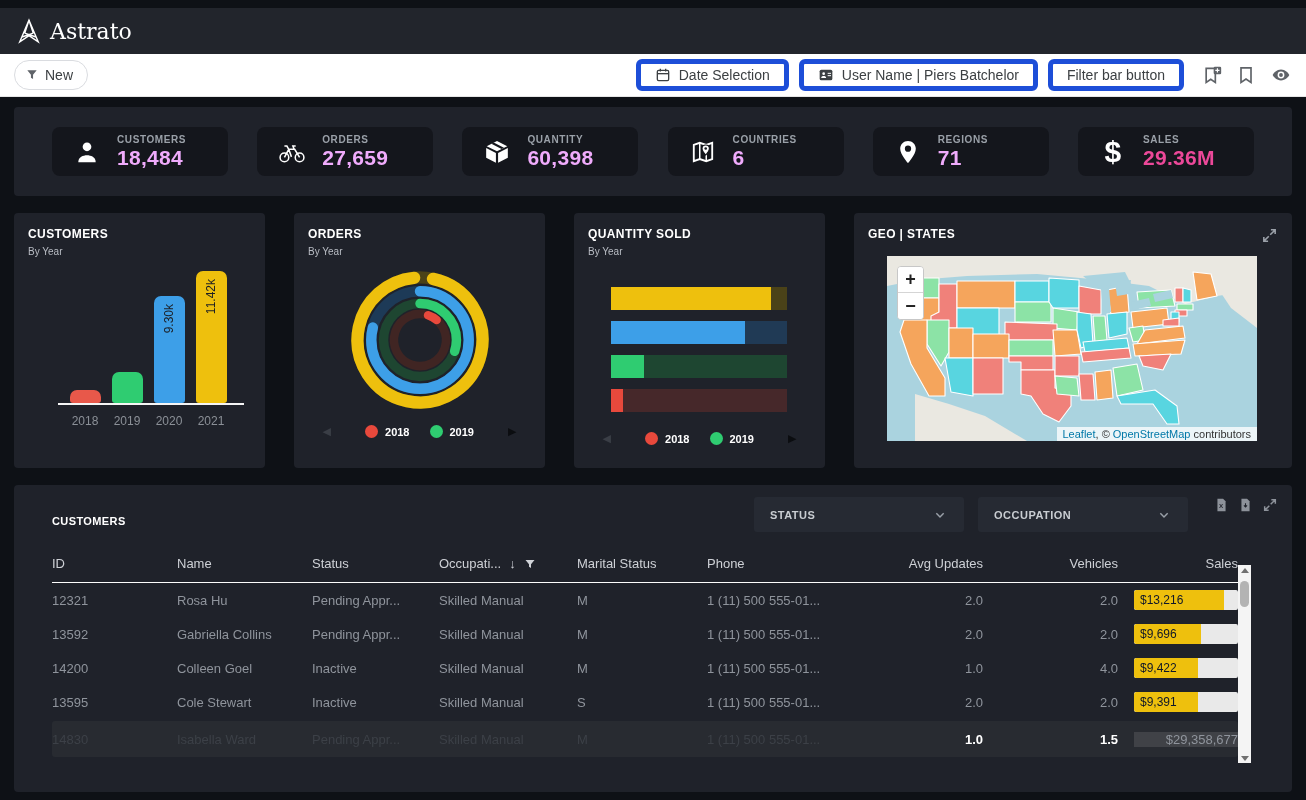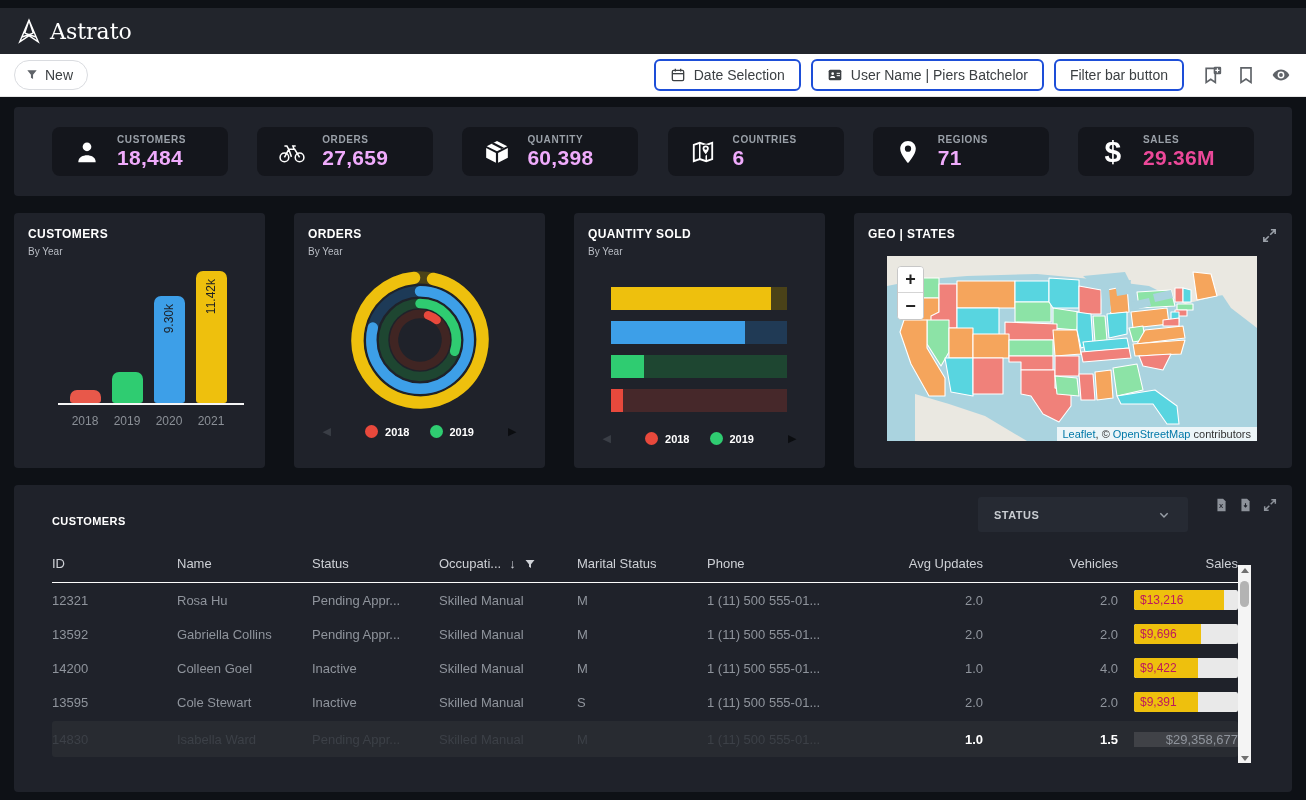--- a/index.html
+++ b/index.html
@@ -12,21 +12,21 @@
   .logo-text { font-family:"DejaVu Serif", serif; font-size:22px; color:#fff; }
   .nav-items { display:flex; gap:38px; margin-left:46px; }
   .nav-item { font-size:14.5px; color:#bfc3c9; text-decoration:none; cursor:pointer; }
   .nav-item.active { color:#f2a33c; }
 
   
   .toolbar { height:43px; background:#ffffff; display:flex; align-items:center; padding:0 14px; border-bottom:1px solid #e6e6e6; }
   .pill { display:flex; align-items:center; gap:6px; border:1px solid #dadce0; border-radius:16px;
     height:30px; padding:0 14px 0 10px; font-size:14px; color:#3c4043; background:#fff; cursor:pointer; }
   .tb-right { margin-left:auto; display:flex; align-items:center; gap:10px; }
-  .tb-btn { display:flex; align-items:center; gap:8px; border:2px solid #1d4ed8; border-radius:6px;
+  .tb-btn { display:flex; align-items:center; gap:8px; border:5px solid #1d4ed8; border-radius:6px;
     height:32px; padding:0 14px; font-size:14px; color:#3c4043; background:#fff; cursor:pointer; white-space:nowrap; }
   .tb-icons { display:flex; align-items:center; gap:14px; margin-left:8px; }
   .tb-icons svg { cursor:pointer; }
 
   
   .main { padding:10px 14px 0 14px; }
 
   
   .kpi-panel { background:#1f222a; border-radius:4px; height:89px; display:flex; align-items:center;
     justify-content:space-between; padding:0 38px; }
@@ -109,21 +109,21 @@
   .th { font-size:13px; color:#ced1d6; padding-bottom:11px; }
   .th.num, .td.num { text-align:right; }
   .th-occ { display:flex; align-items:center; gap:8px; }
   .th-icon { color:#d0d3d8; font-size:13px; }
   .tbl-headline { border-bottom:1px solid #fdfdfd; }
   .trow { height:34px; }
   .td { font-size:13px; color:#8f949c; white-space:nowrap; overflow:hidden; }
 
   .sales-cell { display:flex; justify-content:flex-end; }
   .sales-bar { width:104px; height:20px; background:#e9e9e9; border-radius:2px; overflow:hidden; }
-  .sales-fill { height:20px; background:#eec00d; border-radius:2px 0 0 2px; font-size:12px; color:#be185d;
+  .sales-fill { height:20px; background:#eec00d; border-radius:2px 0 0 2px; font-size:12px; color:#0f172a;
     line-height:20px; padding-left:6px; white-space:nowrap; }
 
   .totals-row { background:#282b31; border-radius:3px; height:36px; margin-top:2px; }
   .totals-row .td.ghost { color:#3c4047; }
   .totals-row .td.sum { color:#fff; font-weight:bold; font-size:13px; }
   .totals-sales { position:relative; display:flex; justify-content:flex-end; align-items:center; }
   .totals-sales .faintbar { position:absolute; right:0; width:104px; height:20px; background:rgba(150,150,150,.22); border-radius:2px; }
   .totals-sales .sum { position:relative; }
 
   
@@ -447,20 +447,26 @@
   <div class="table-panel">
     <div class="tp-top">
       <div class="tp-title">CUSTOMERS</div>
       <div class="tp-filters">
         <div class="dd">
           <span class="dd-label">STATUS</span>
           <svg width="16" height="16" viewBox="0 0 24 24" fill="none" stroke="#9aa0a8" stroke-width="2.2">
               <path d="M6.5 9.5 12 15l5.5-5.5"></path>
             </svg>
         </div>
+        <div class="dd">
+          <span class="dd-label">OCCUPATION</span>
+          <svg width="16" height="16" viewBox="0 0 24 24" fill="none" stroke="#9aa0a8" stroke-width="2.2">
+              <path d="M6.5 9.5 12 15l5.5-5.5"></path>
+            </svg>
+        </div>
         <div class="tp-icons">
           <svg width="15" height="16" viewBox="0 0 24 24">
             <path d="M5.5 2h9l4 4v16h-13z" fill="#8d929a"></path>
             <text x="11.5" y="17" font-size="10" font-weight="bold" fill="#1f222a" text-anchor="middle" font-family="Liberation Sans, sans-serif">X</text>
           </svg>
           <svg width="15" height="16" viewBox="0 0 24 24">
             <path d="M5.5 2h9l4 4v16h-13z" fill="#8d929a"></path>
             <path d="M12 9v6 M9.5 12.7 12 15.2l2.5-2.5" stroke="#1f222a" stroke-width="1.7" fill="none"></path>
           </svg>
           <svg class="expand-icon" width="16" height="16" viewBox="0 0 24 24" fill="none" stroke="#8d929a" stroke-width="2.2">

